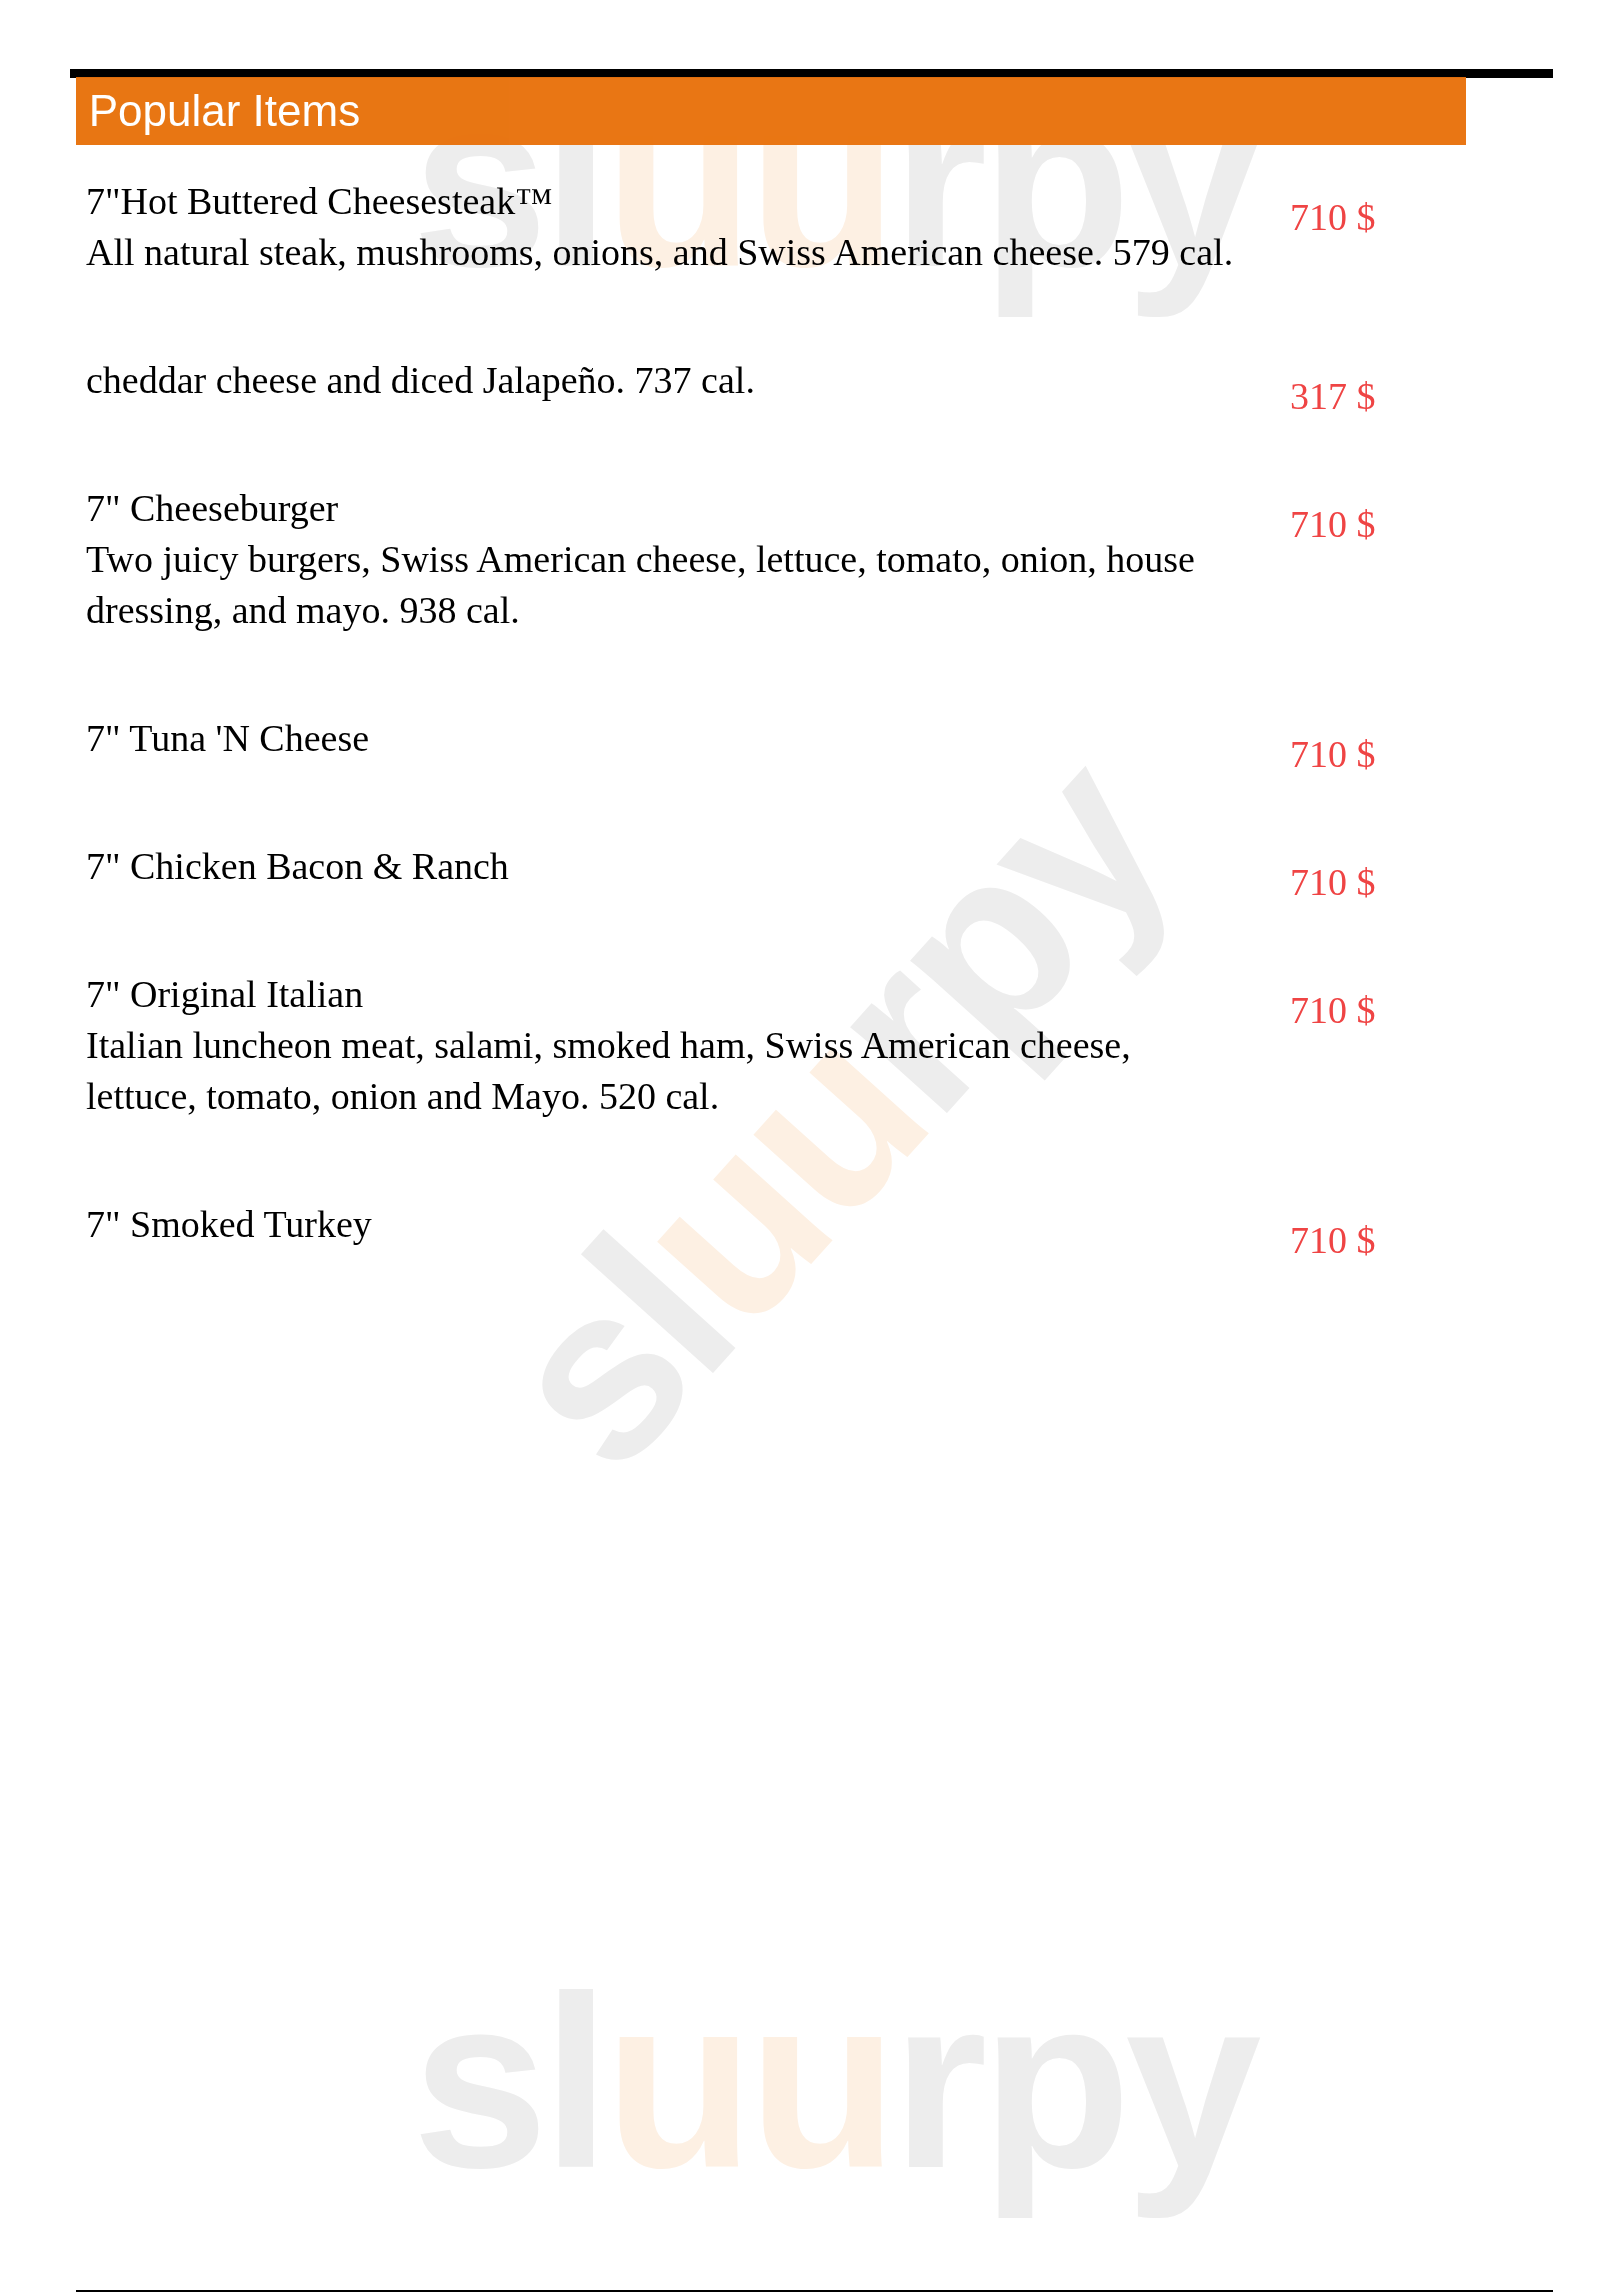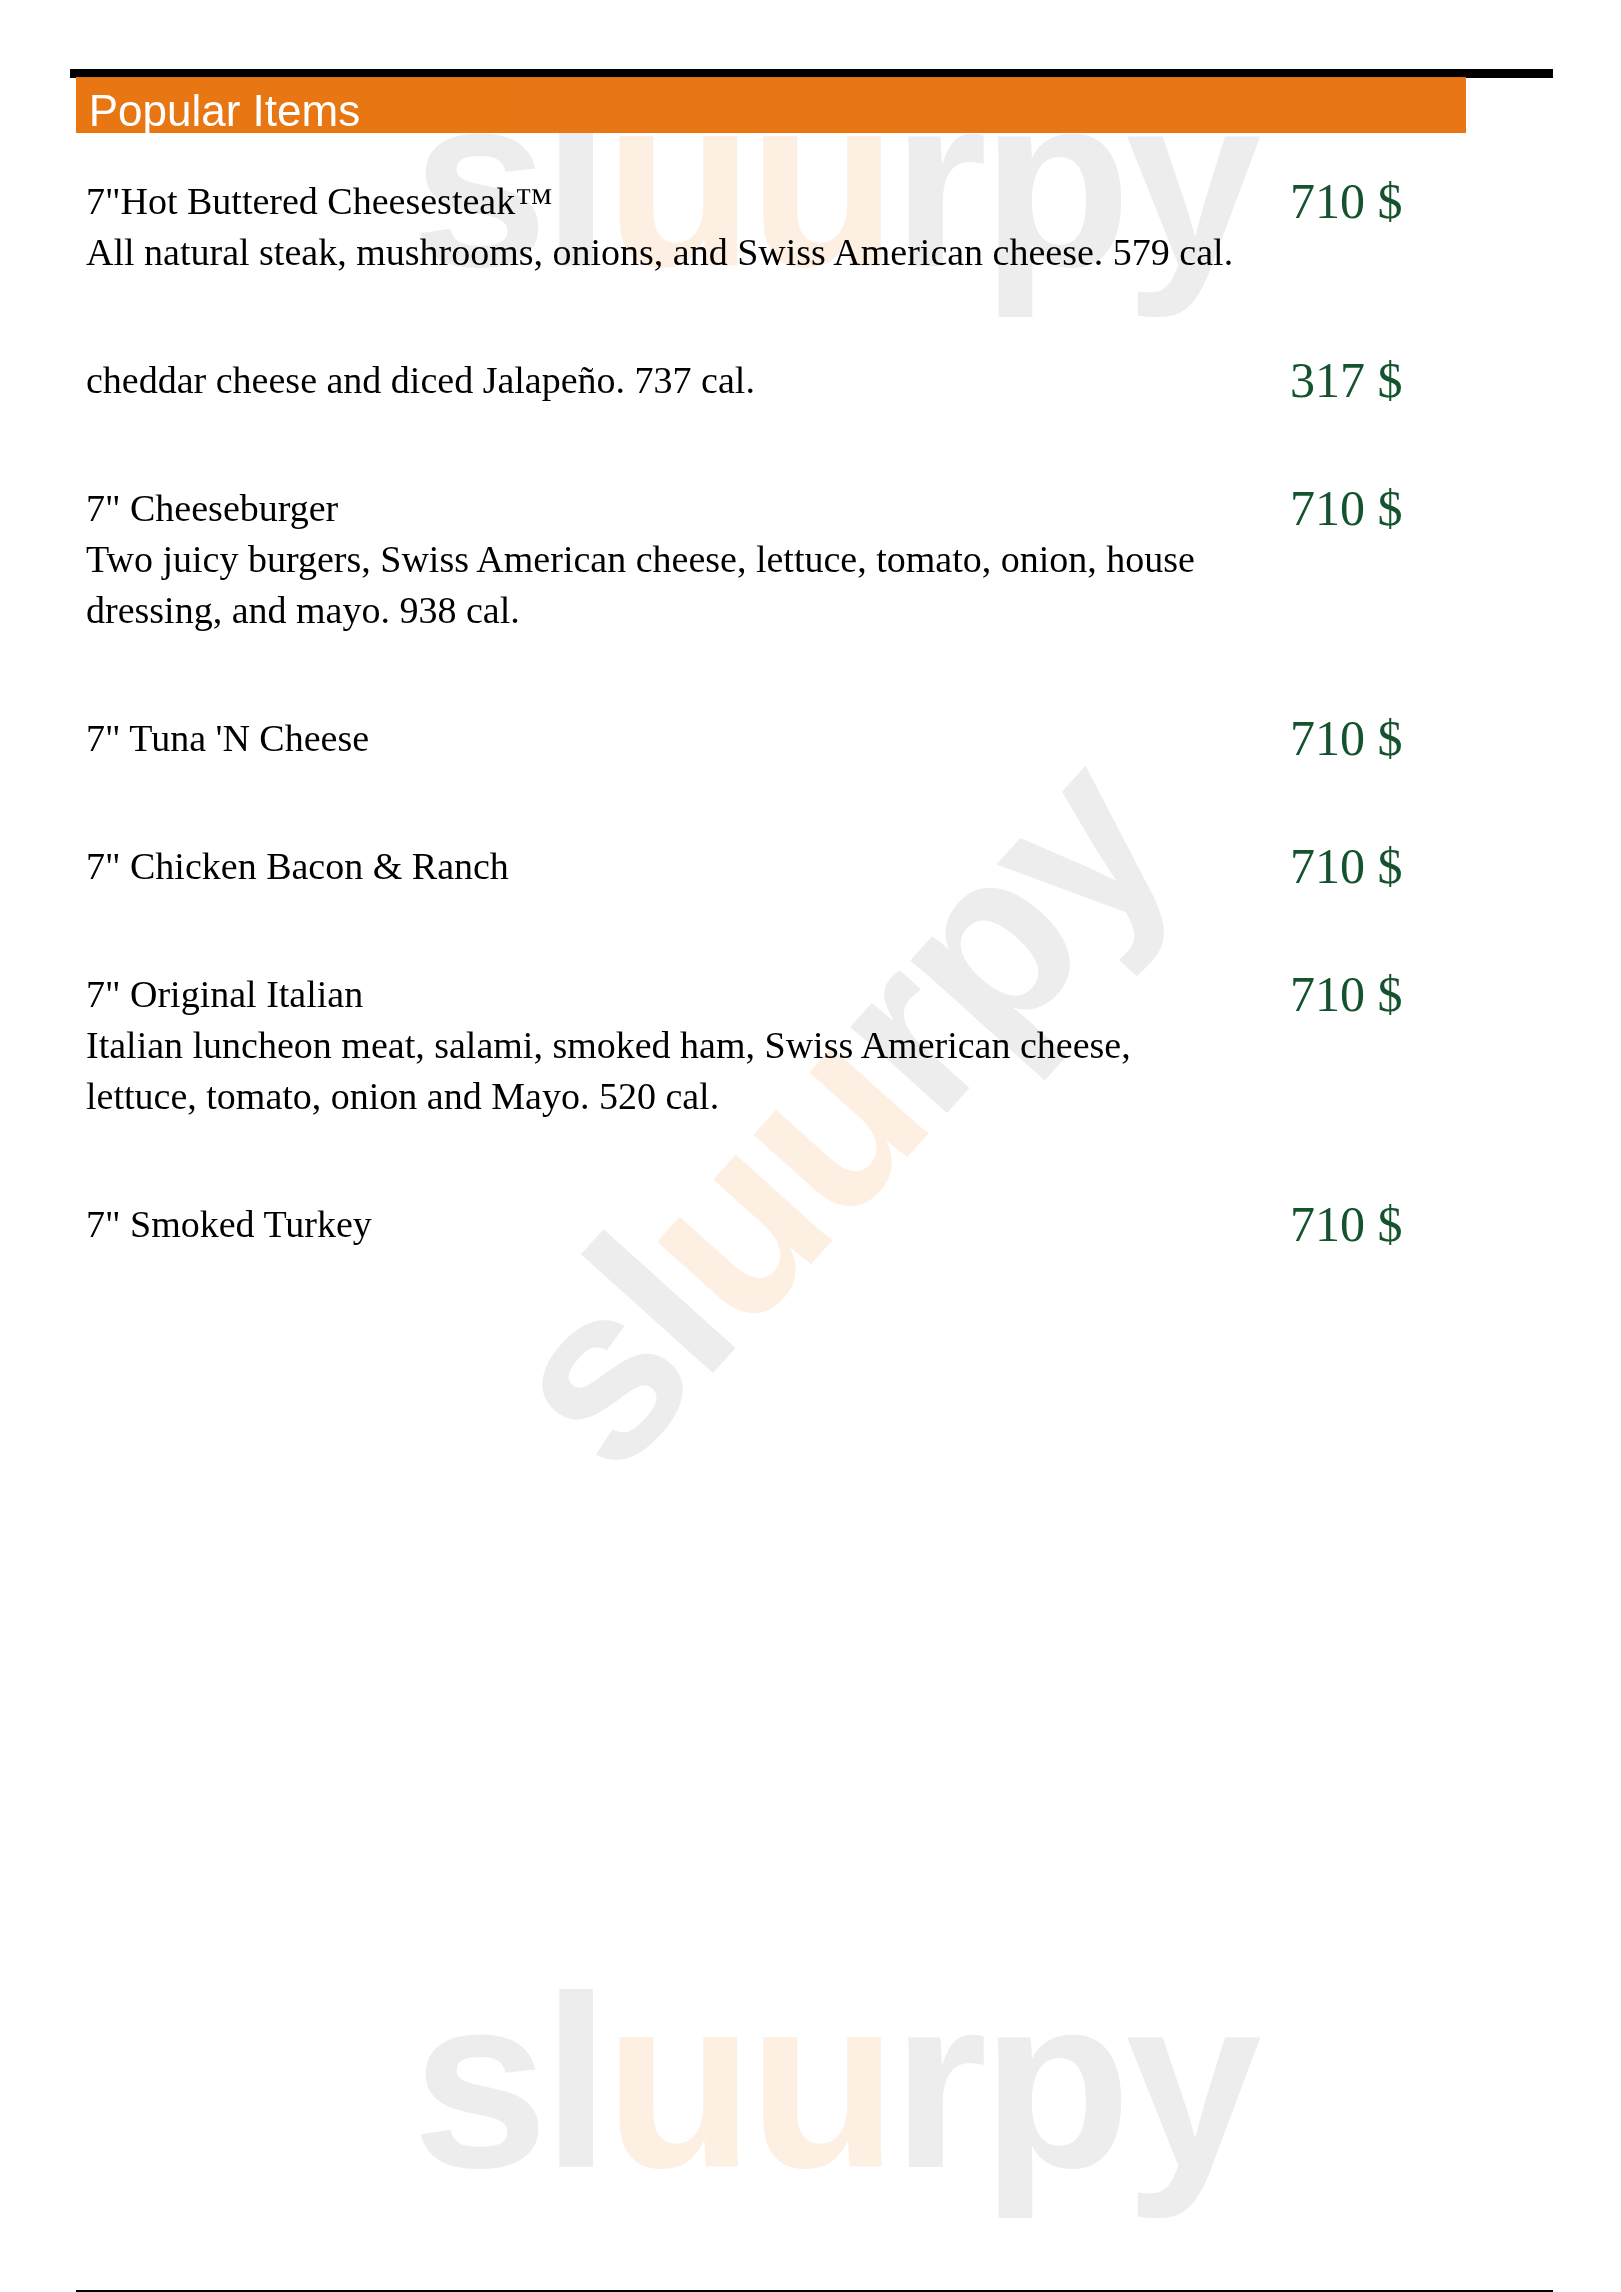--- a/index.html
+++ b/index.html
@@ -16,37 +16,37 @@
     pointer-events: none;
   }
   .watermark .wm-gray { color: #ededed; }
   .watermark .wm-orange { color: #fdf0e3; }
   .wm-top { left: 412px; top: 59px; }
   .wm-mid { left: 412px; top: 990px; transform: rotate(-48deg); transform-origin: 50% 50%; }
   .wm-bot { left: 412px; top: 1960px; }
 
   .top-rule { position: absolute; left: 70px; top: 69px; width: 1483px; height: 8.8px; background: #000000; z-index: 1; }
   .header-band {
-    position: absolute; left: 76px; top: 77px; width: 1390px; height: 56px;
+    position: absolute; left: 76px; top: 77px; width: 1390px; height: 68px;
     background: #e8720c; z-index: 1; opacity: 0.97;
   }
   .header-title {
     position: absolute; left: 12.7px; top: 7.8px;
     font-family: "Liberation Sans", sans-serif; font-size: 44px; color: #ffffff;
     line-height: 51px;
   }
   .menu { position: absolute; left: 86px; top: 176px; width: 1304px; z-index: 2; }
   .item { position: relative; margin-bottom: 77px; }
   .item-text { width: 1157px; }
   .item-name, .item-desc {
     font-family: "Liberation Serif", serif; font-size: 38px; line-height: 51px; color: #000000;
   }
   .item-price {
-    position: absolute; left: 1204px; top: 0;
-    font-family: "Liberation Serif", serif; font-size: 50px; line-height: 51px; color: #14532d;
+    position: absolute; left: 1204px; top: 16px;
+    font-family: "Liberation Serif", serif; font-size: 38px; line-height: 51px; color: #ef4444;
     white-space: nowrap;
   }
   .bottom-rule { position: absolute; left: 76px; top: 2290px; width: 1477px; height: 2px; background: #000000; z-index: 1; }
 </style>
 </head>
 <body>
 
 <div class="watermark wm-top">
   <span class="wm-gray">sl</span><span class="wm-orange">uu</span><span class="wm-gray">rpy</span>
 </div>

